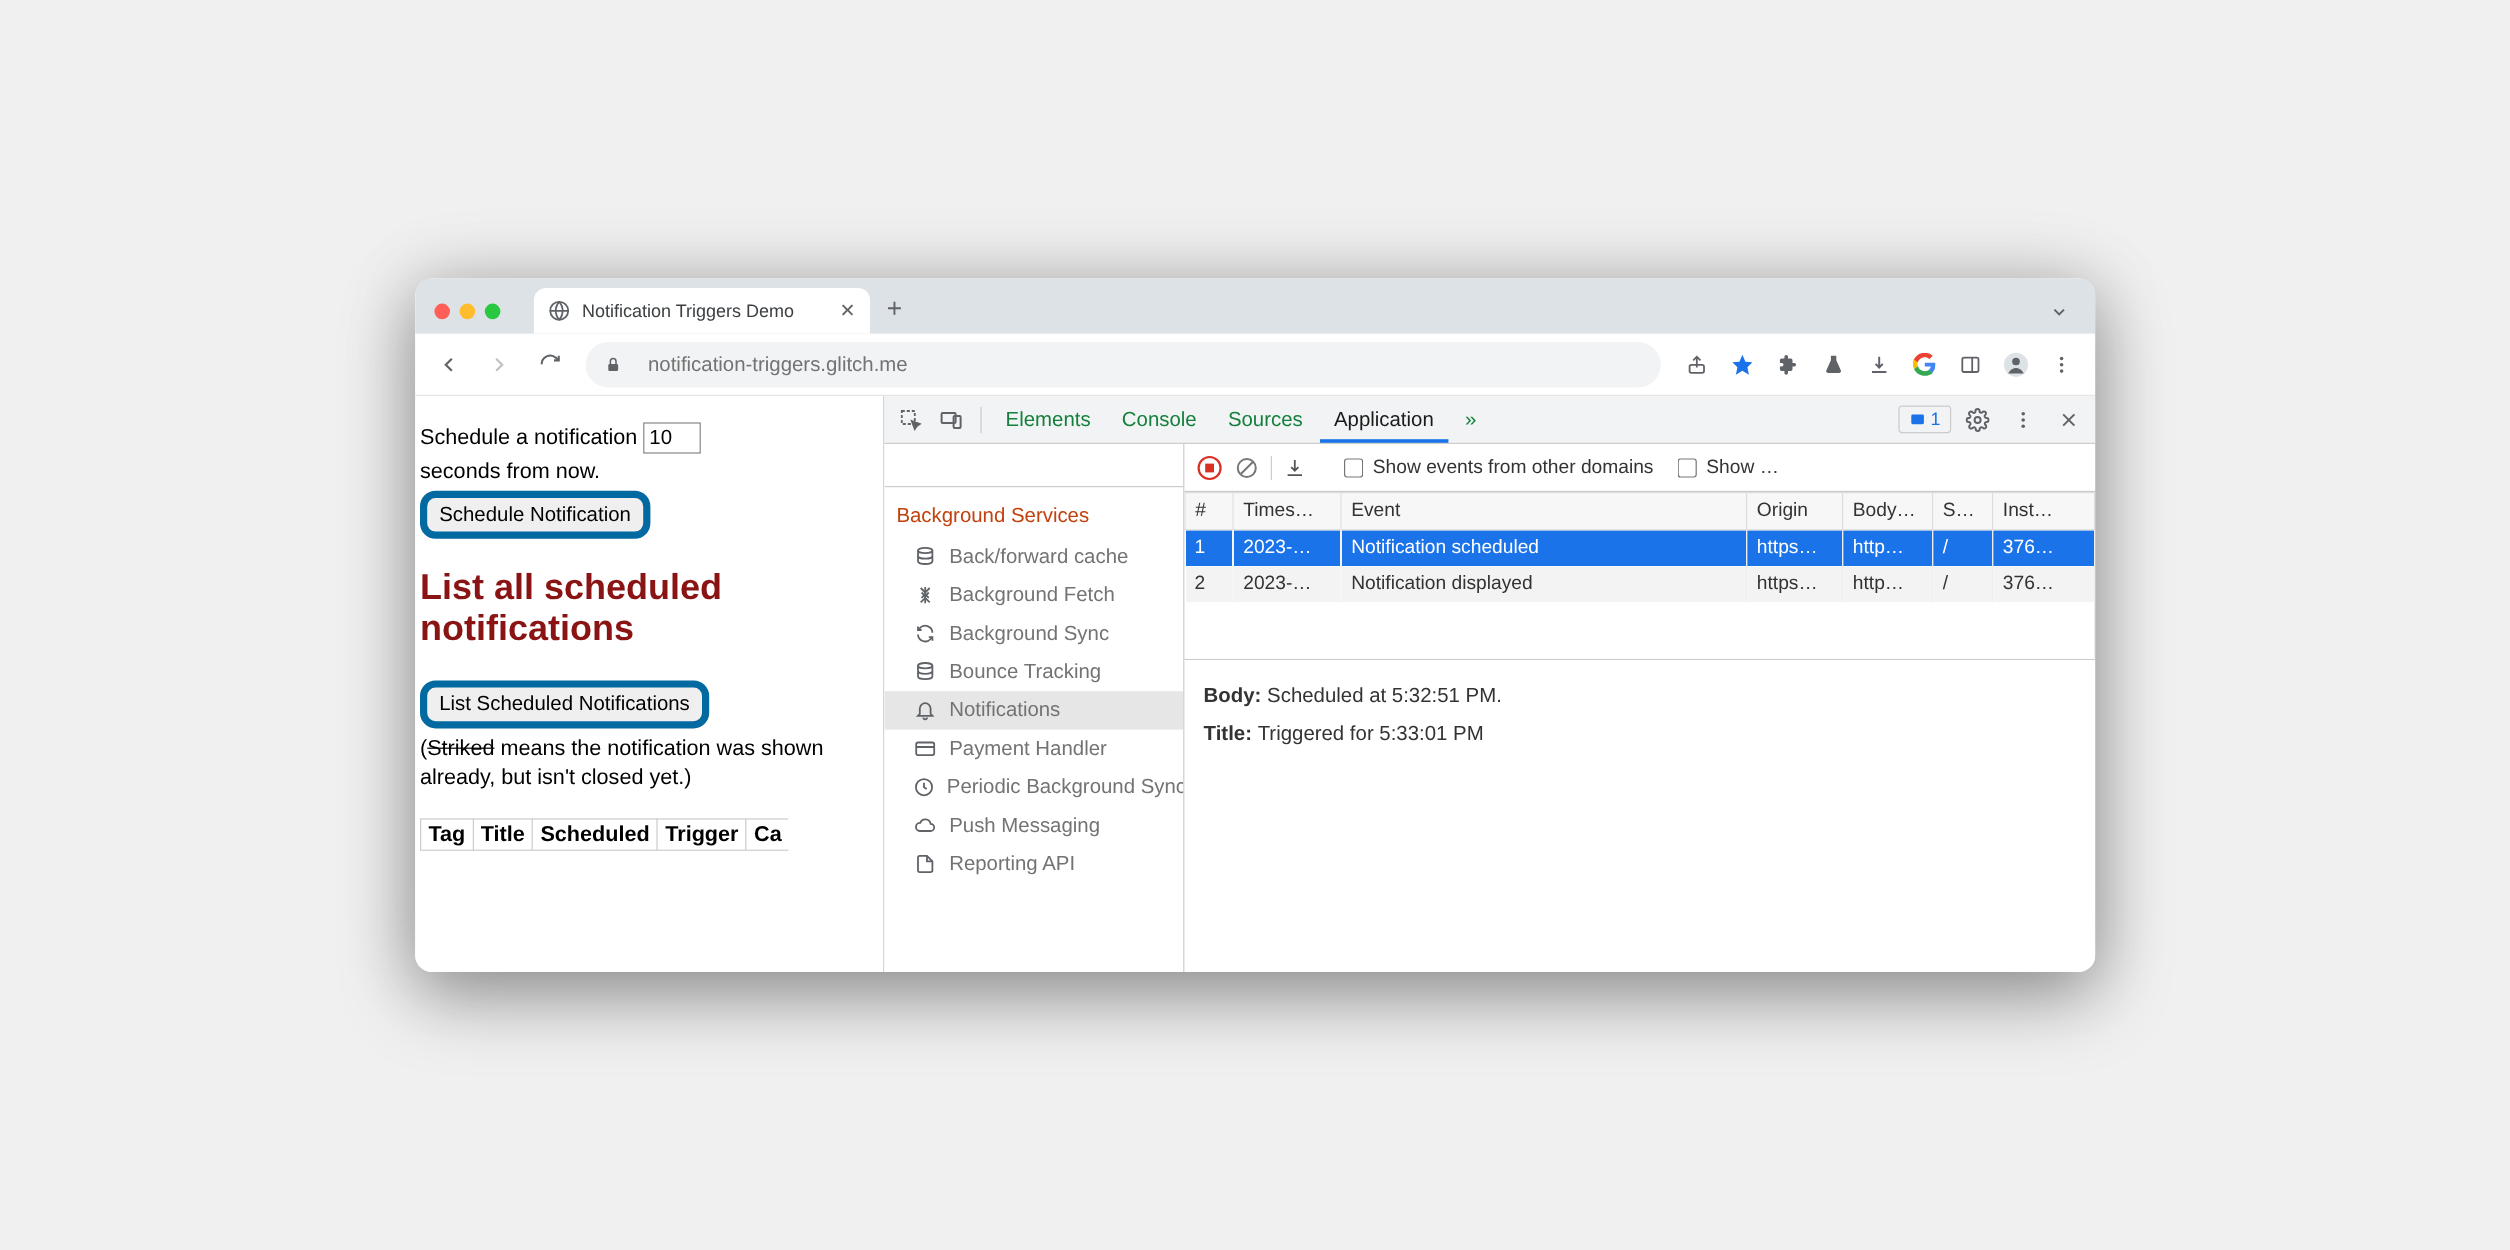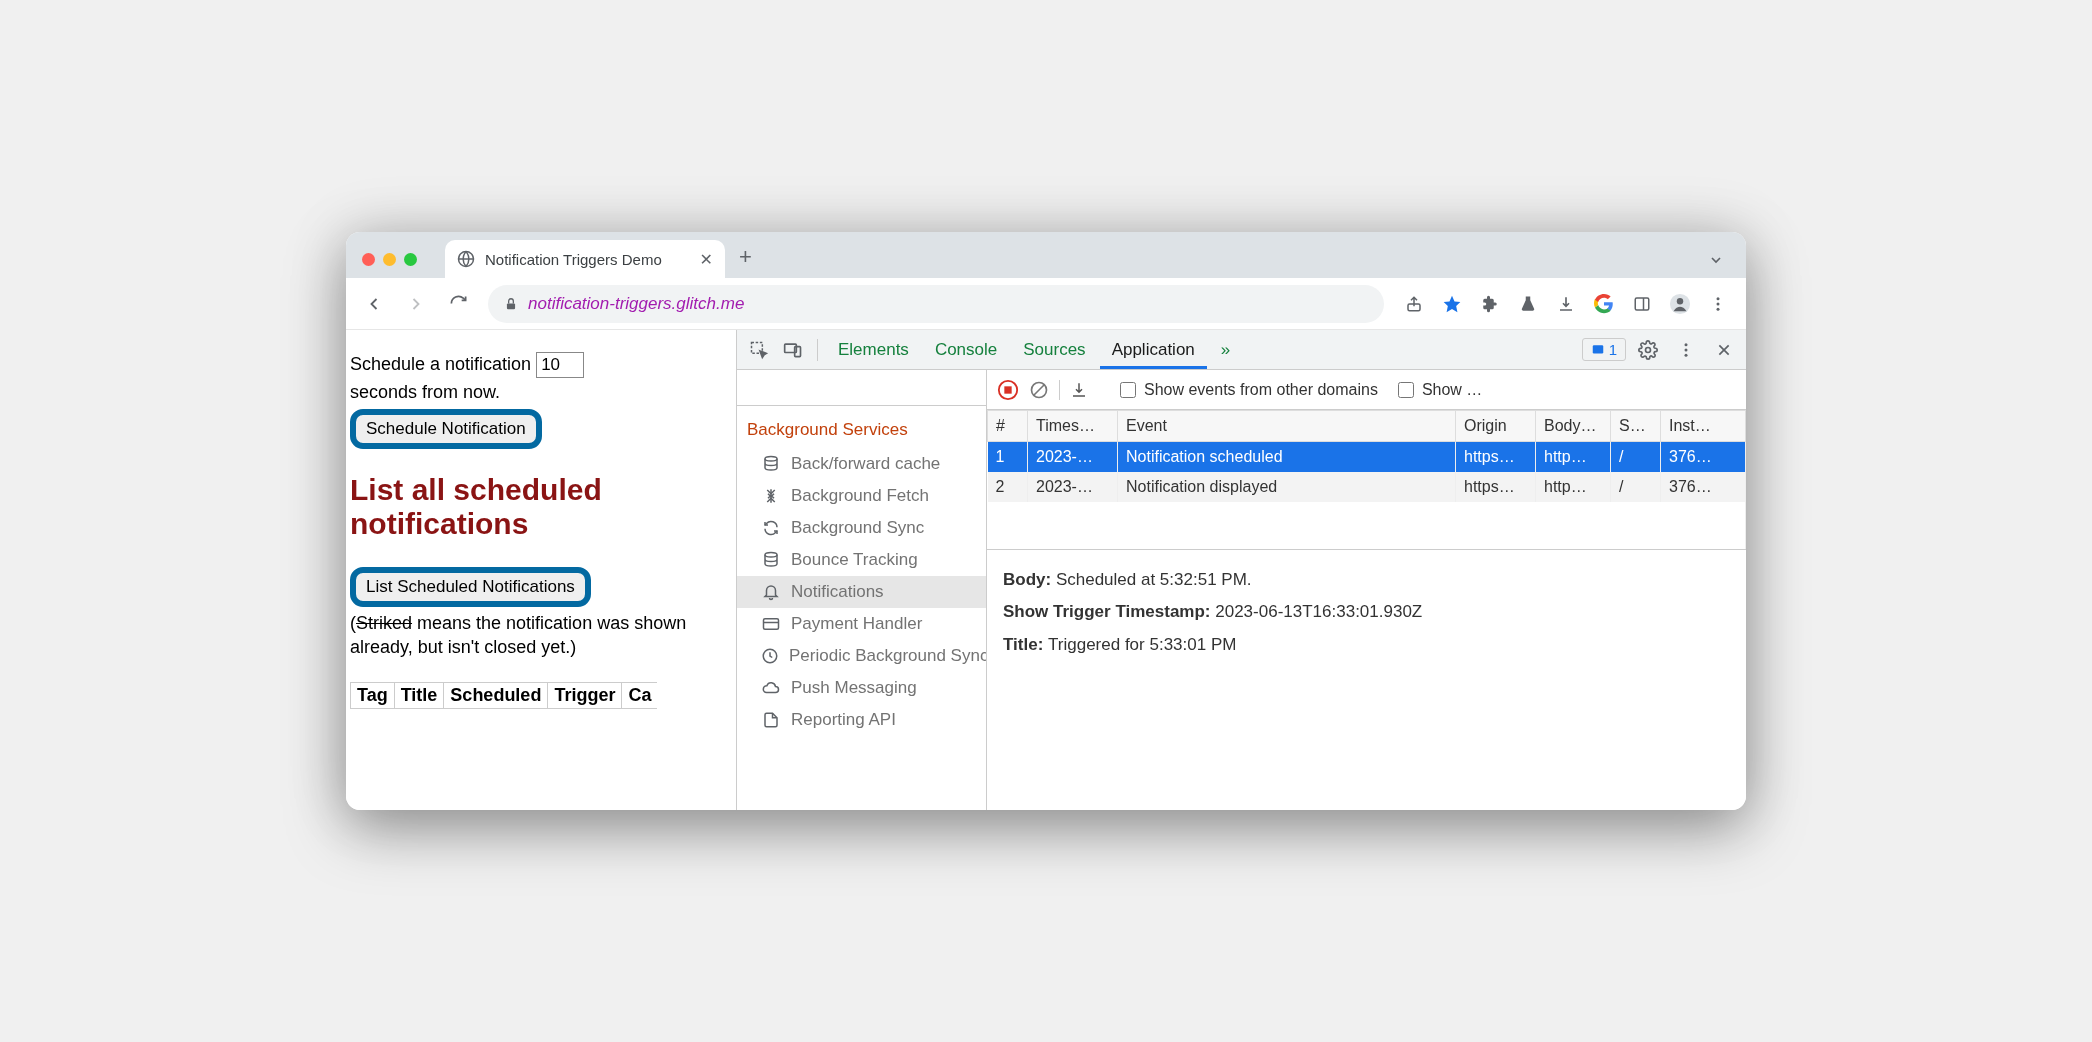--- a/index.html
+++ b/index.html
@@ -76,25 +76,24 @@
       font-size: 18px;
     }
     .addr {
       flex: 1;
       background: #f1f3f4;
       border-radius: 20px;
       height: 38px;
       display: flex;
       align-items: center;
       padding: 0 16px;
-      gap: 10px;
-      color: #a21caf;
+      gap: 22px;
+      color: #737373;
       font-size: 17px;
       margin: 0 6px;
-      font-style: italic;
     }
     .addr .lock { color: #5f6368; font-size: 14px; }
     .tb-right { display: flex; gap: 2px; align-items: center; }
     .star { color: #1a73e8; }
     
     .content {
       display: flex;
       height: 480px;
       background: #fff;
     }
@@ -602,20 +601,19 @@
                   <td>376…</td>
                 </tr>
                 <tr>
                     <td colspan="7" style="height:56px;background:#fff"></td>
                   </tr>
               </tbody>
             </table>
           </div>
           <div class="details">
             <div><span class="k">Body:</span> <span class="mono">Scheduled at 5:32:51 PM.</span></div>
-            <div><span class="k">Show Trigger Timestamp:</span> <span class="mono">2023-06-13T16:33:01.930Z</span></div>
             <div><span class="k">Title:</span> <span class="mono">Triggered for 5:33:01 PM</span></div>
           </div>
         </div>
       </div>
     </div>
   </div>
 </div>
 
 </body></html>

